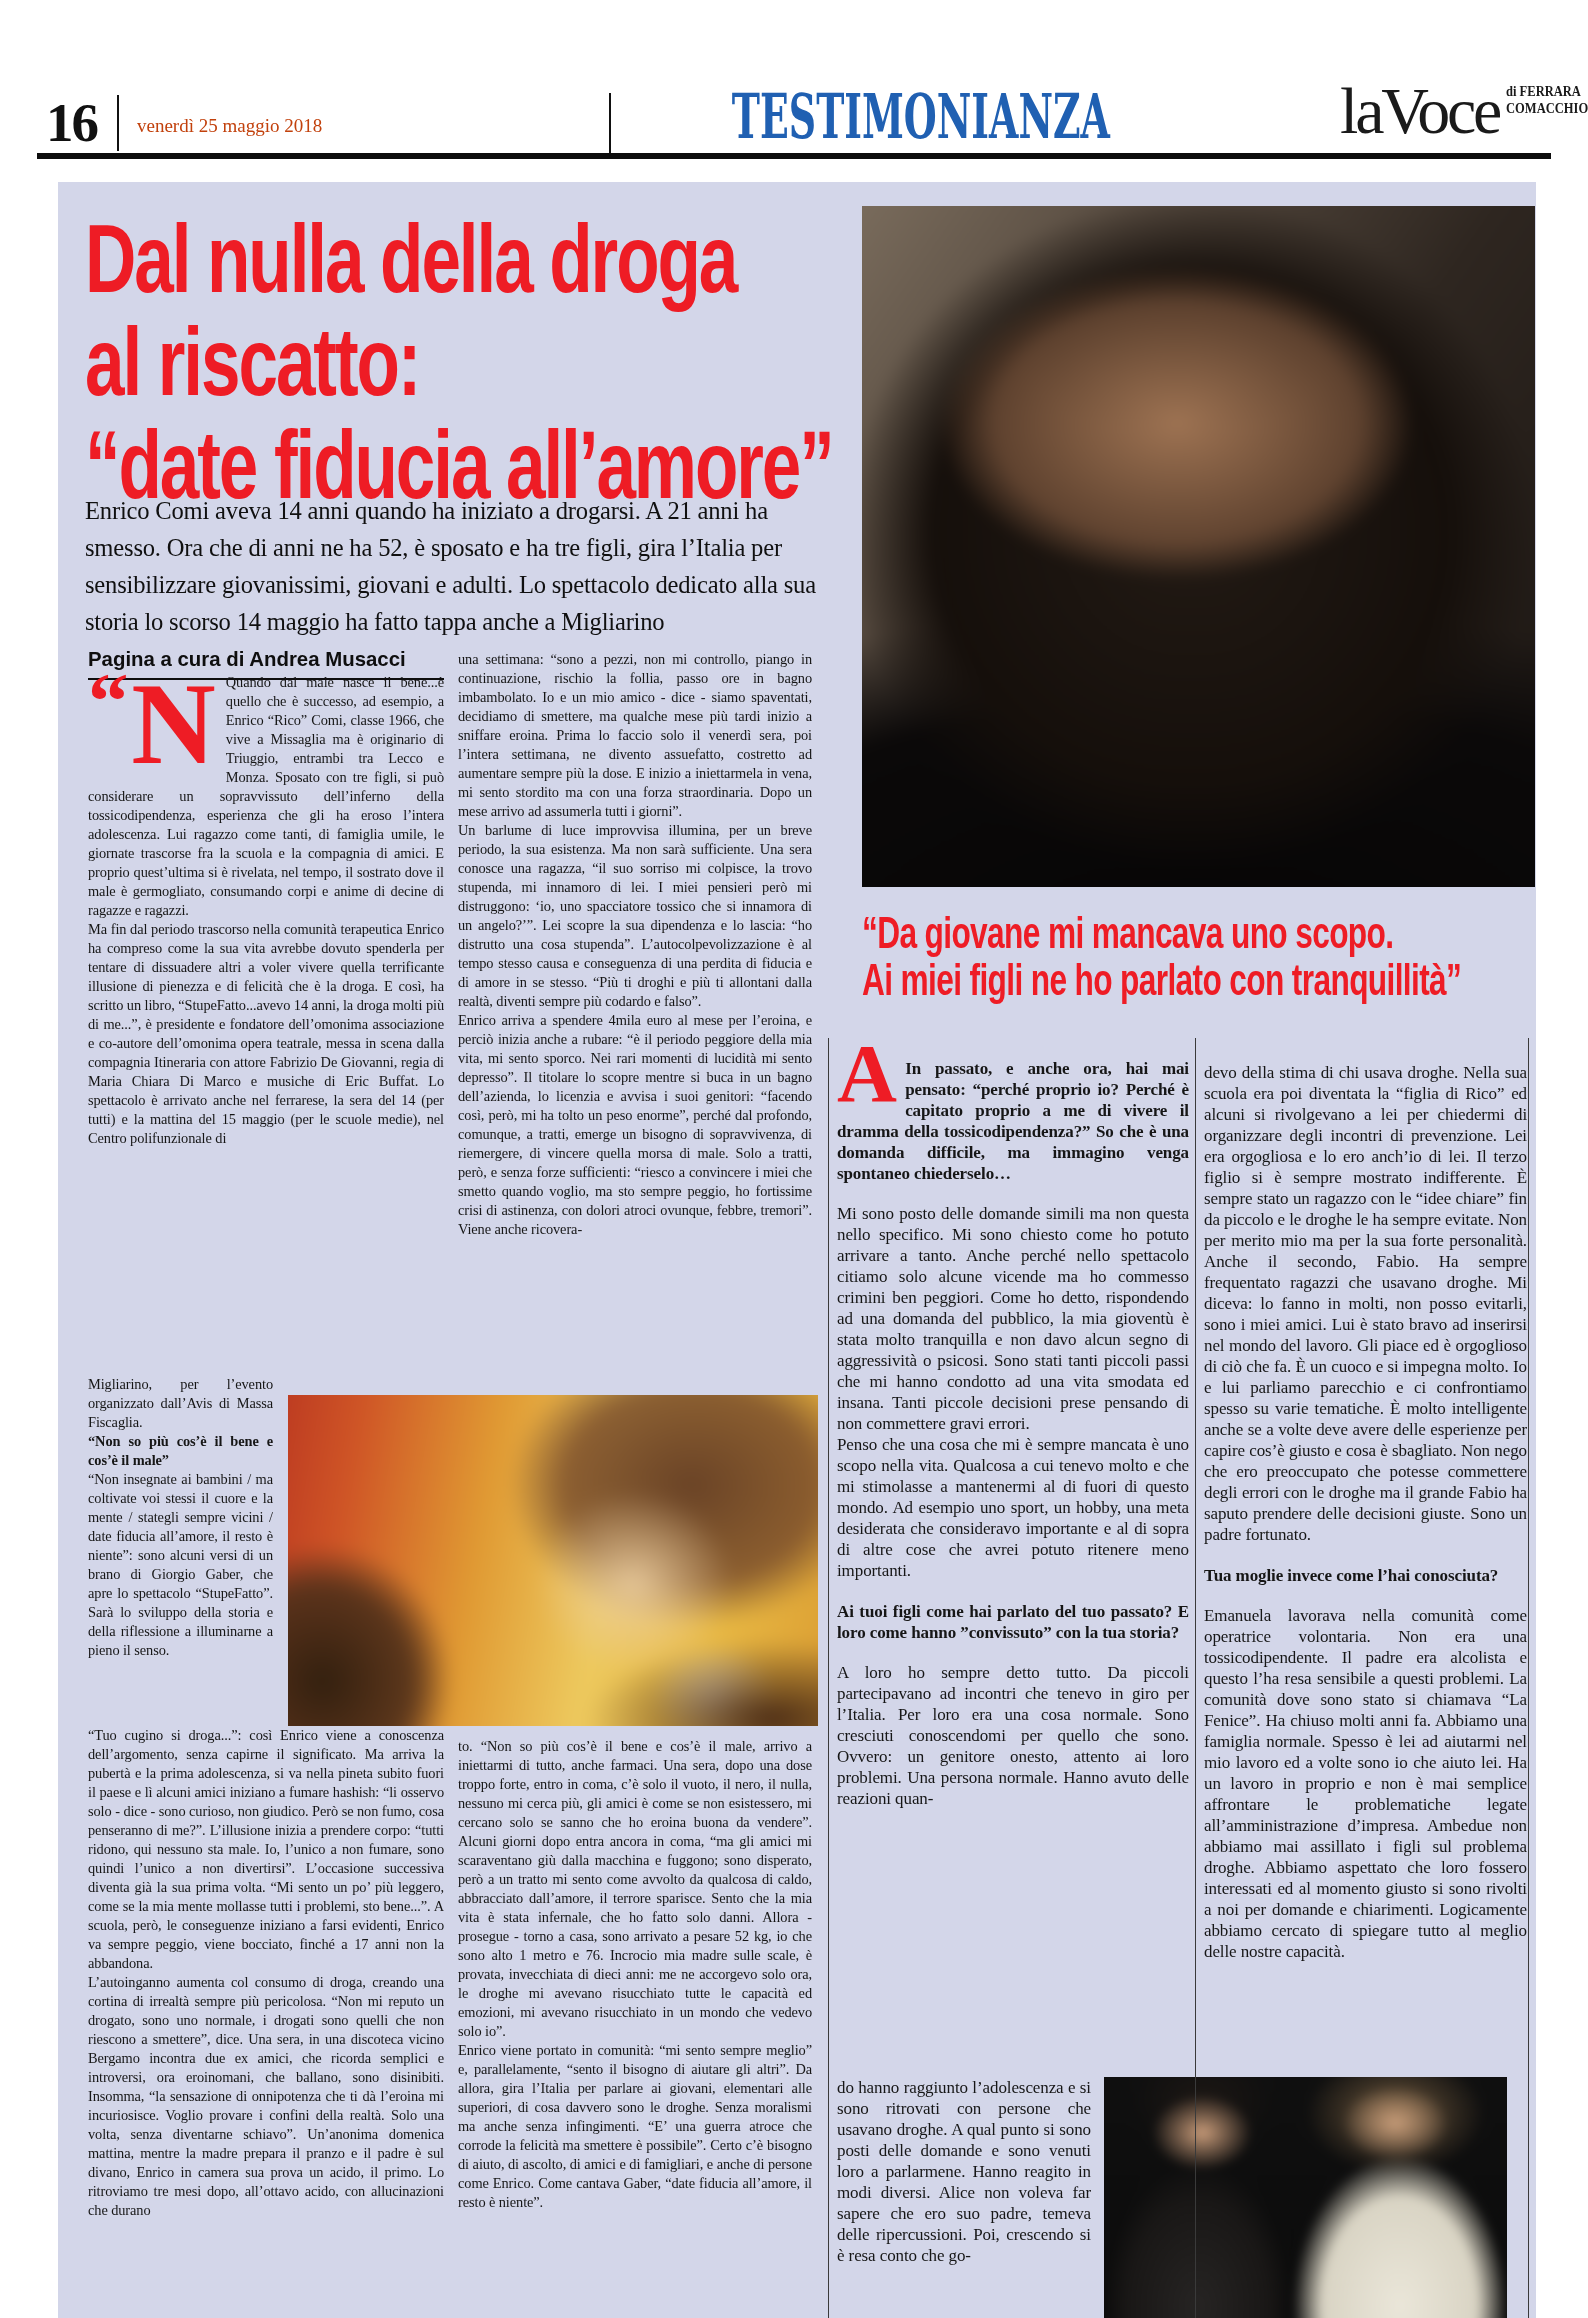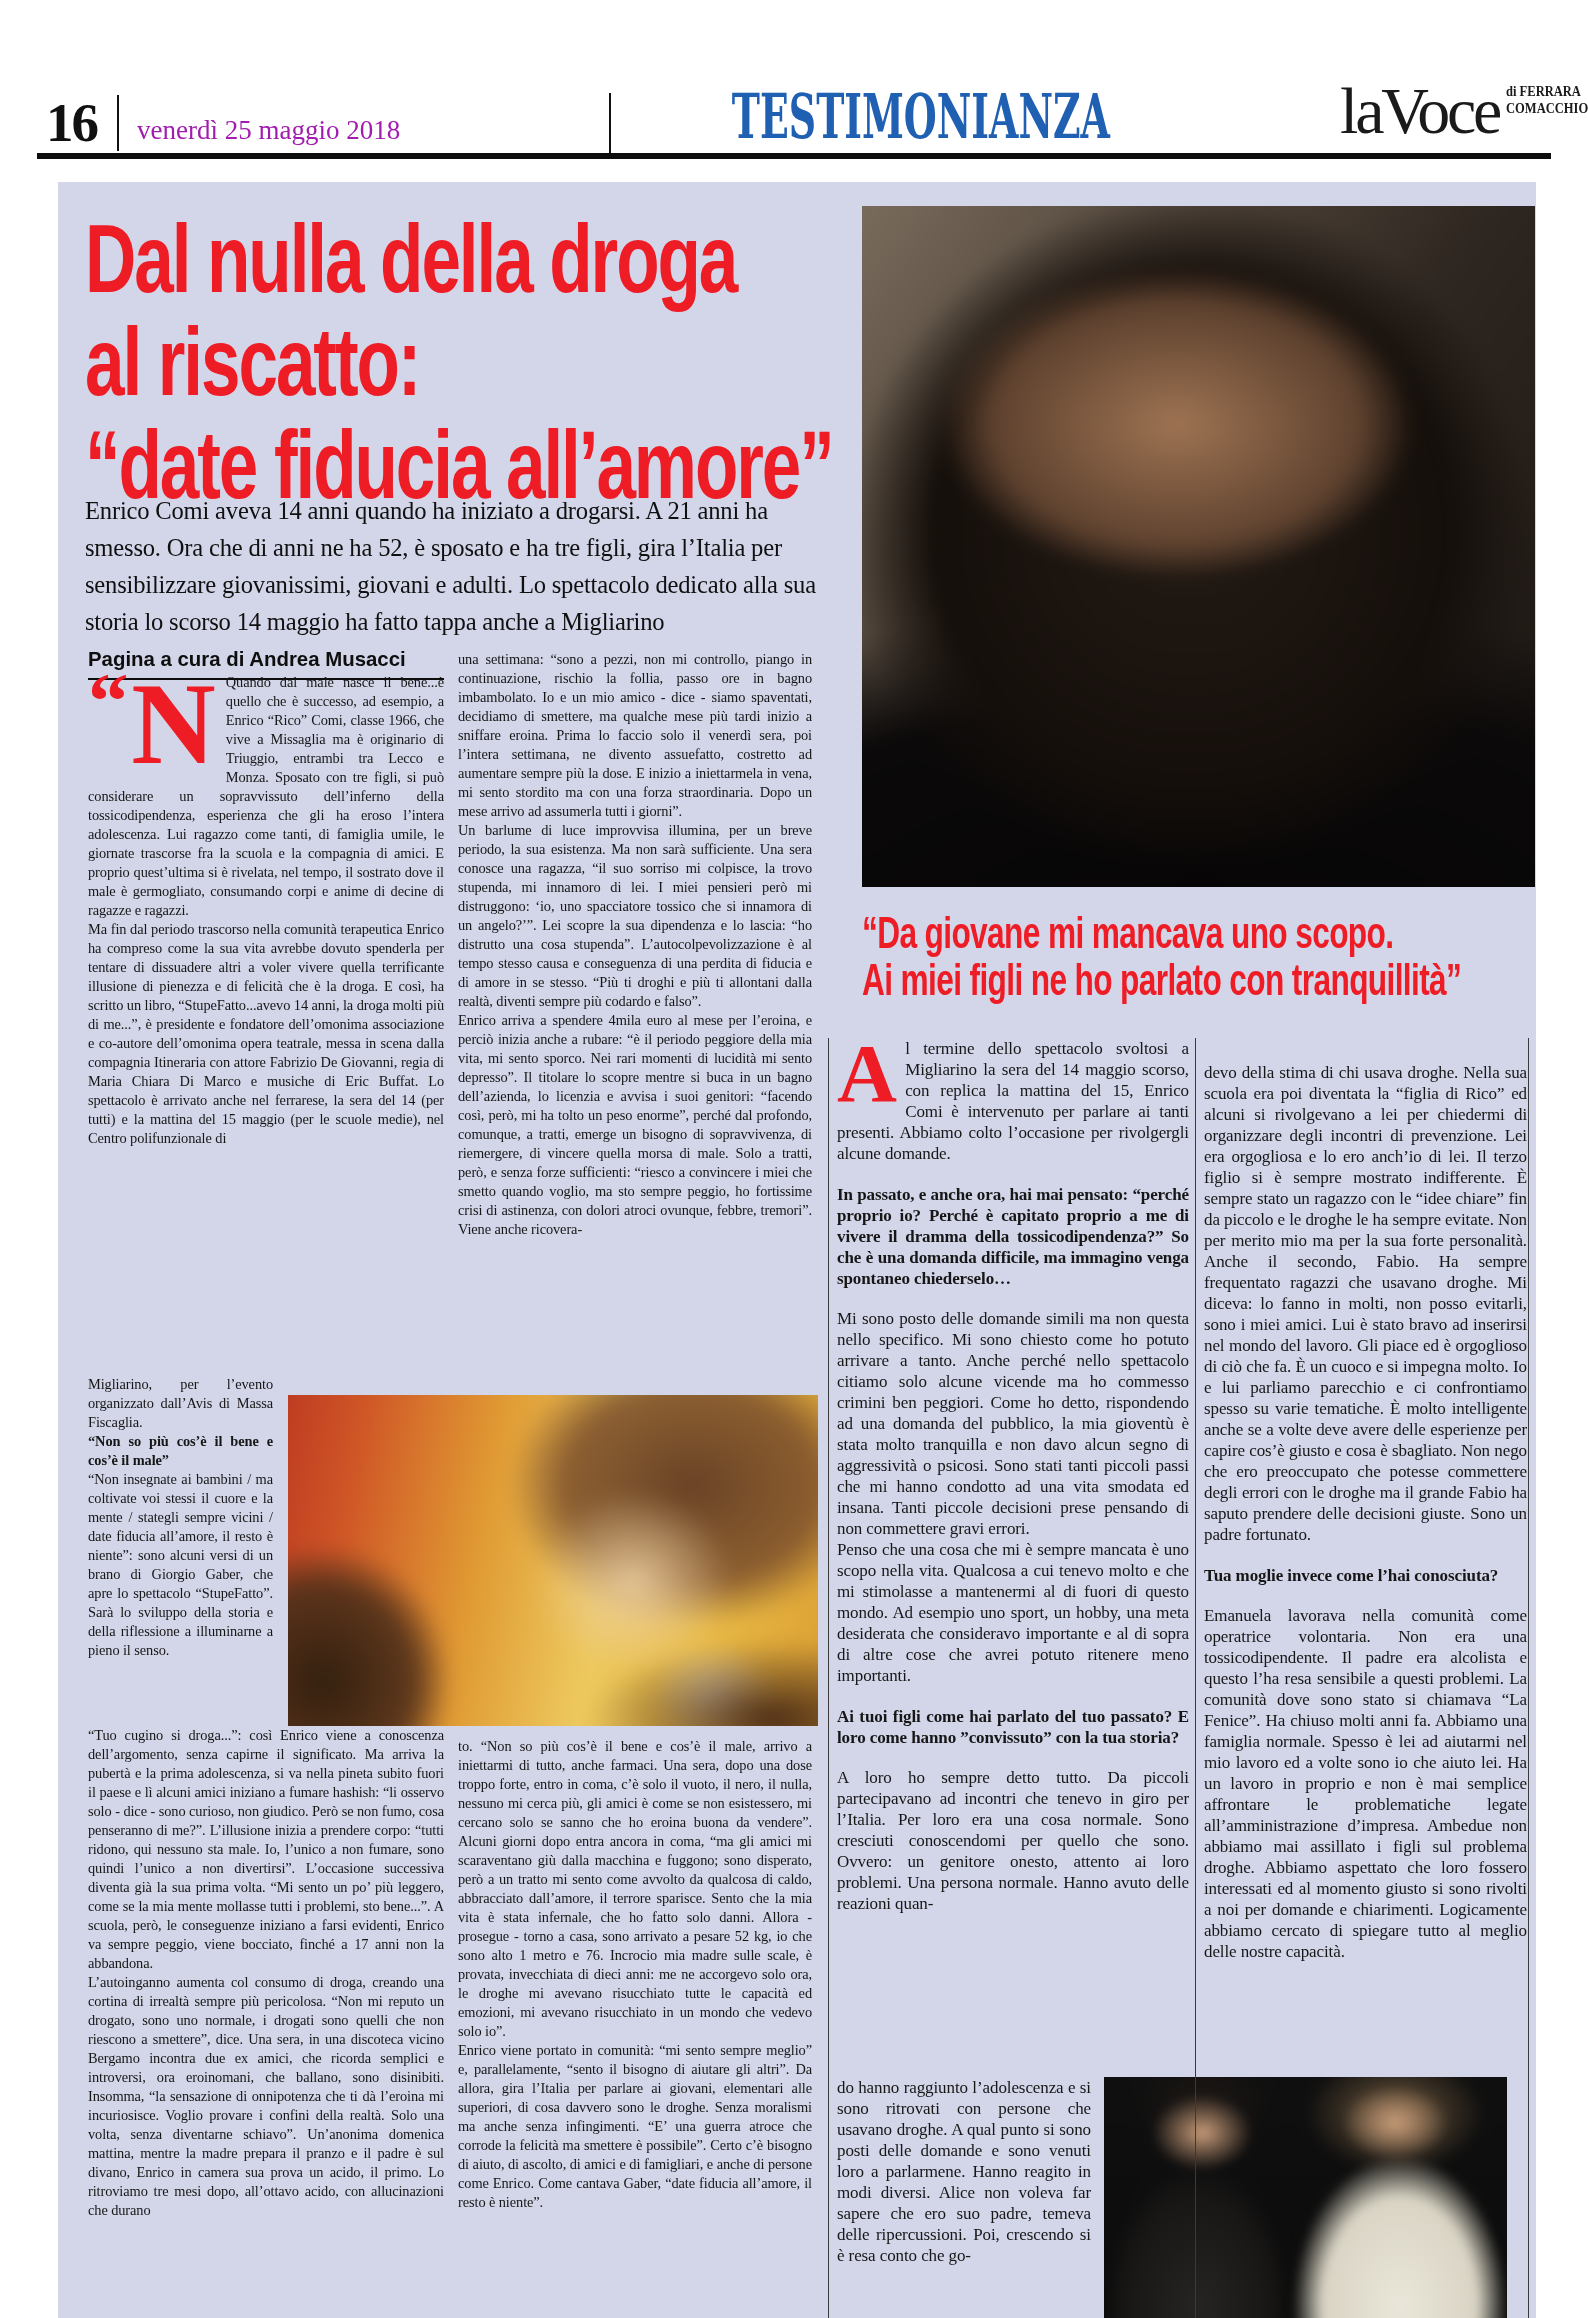--- a/index.html
+++ b/index.html
@@ -3,21 +3,21 @@
 <meta charset="utf-8">
 <style>
   * { margin:0; padding:0; box-sizing:border-box; }
   html,body { background:#ffffff; }
   body { width:1588px; height:2421px; position:relative; font-family:"Liberation Serif", serif; color:#151515; }
   .abs { position:absolute; }
 
   
   .page-number { left:46px; top:91px; font-size:55px; font-weight:bold; color:#111; letter-spacing:-1.9px; }
   .hdr-vbar1 { left:117px; top:95px; width:1.9px; height:56px; background:#111; }
-  .edition-date { left:137px; top:115px; font-size:27px; color:#a21caf; }
+  .edition-date { left:137px; top:115px; font-size:19px; color:#c2410c; }
   .hdr-vbar2 { left:609px; top:93px; width:1.9px; height:61px; background:#111; }
   .section-title-wrap { left:616px; top:91px; width:278px; text-align:center; }
   .section-title { display:inline-block; font-family:"DejaVu Serif", serif; font-weight:bold; font-size:61px; line-height:52px; color:#2060b2; transform:scaleX(0.62); transform-origin:center; white-space:nowrap; }
   .masthead { left:1340px; top:83px; width:213px; display:flex; align-items:flex-start; }
   .masthead-title { font-family:"Liberation Serif", serif; font-size:66px; line-height:56px; letter-spacing:-3.2px; color:#1a1a1a; font-weight:500; }
   .masthead-sub { margin-left:6.5px; padding-bottom:3.7px; }
   .masthead-sub div { font-weight:bold; font-size:15.3px; line-height:16.7px; letter-spacing:0; color:#1a1a1a; transform:scaleX(0.82); transform-origin:left; white-space:nowrap; }
   .header-rule { left:37px; top:153px; width:1514px; height:5.6px; background:#0d0d0d; }
 
   
@@ -161,21 +161,20 @@
 
   <div class="abs pull-quote-line pq1">“Da giovane mi mancava uno scopo.</div>
   <div class="abs pull-quote-line pq2">Ai miei figli ne ho parlato con tranquillità”</div>
 
   <div class="abs iv-rule ivr1"></div>
   <div class="abs iv-rule ivr2"></div>
   <div class="abs iv-rule ivr3"></div>
 
   <div class="abs ivcol iv-left">
     <span class="dropcap-a">A</span>
-    <p>l termine dello spettacolo svoltosi a Migliarino la sera del 14 maggio scorso, con replica la mattina del 15, Enrico Comi è intervenuto per parlare ai tanti presenti. Abbiamo colto l’occasione per rivolgergli alcune domande.</p>
     <p class="q">In passato, e anche ora, hai mai pensato: “perché proprio io? Perché è capitato proprio a me di vivere il dramma della tossicodipendenza?” So che è una domanda difficile, ma immagino venga spontaneo chiederselo…</p>
     <p>Mi sono posto delle domande simili ma non questa nello specifico. Mi sono chiesto come ho potuto arrivare a tanto. Anche perché nello spettacolo citiamo solo alcune vicende ma ho commesso crimini ben peggiori. Come ho detto, rispondendo ad una domanda del pubblico, la mia gioventù è stata molto tranquilla e non davo alcun segno di aggressività o psicosi. Sono stati tanti piccoli passi che mi hanno condotto ad una vita smodata ed insana. Tanti piccole decisioni prese pensando di non commettere gravi errori.</p>
     <p>Penso che una cosa che mi è sempre mancata è uno scopo nella vita. Qualcosa a cui tenevo molto e che mi stimolasse a mantenermi al di fuori di questo mondo. Ad esempio uno sport, un hobby, una meta desiderata che consideravo importante e al di sopra di altre cose che avrei potuto ritenere meno importanti.</p>
     <p class="q">Ai tuoi figli come hai parlato del tuo passato? E loro come hanno ”convissuto” con la tua storia?</p>
     <p>A loro ho sempre detto tutto. Da piccoli partecipavano ad incontri che tenevo in giro per l’Italia. Per loro era una cosa normale. Sono cresciuti conoscendomi per quello che sono. Ovvero: un genitore onesto, attento ai loro problemi. Una persona normale. Hanno avuto delle reazioni quan-</p>
   </div>
   <div class="abs ivcol iv-left-narrow">
     <p>do hanno raggiunto l’adolescenza e si sono ritrovati con persone che usavano droghe. A qual punto si sono posti delle domande e sono venuti loro a parlarmene. Hanno reagito in modi diversi. Alice non voleva far sapere che ero suo padre, temeva delle ripercussioni. Poi, crescendo si è resa conto che go-</p>
   </div>
   <div class="abs ivcol iv-right">

